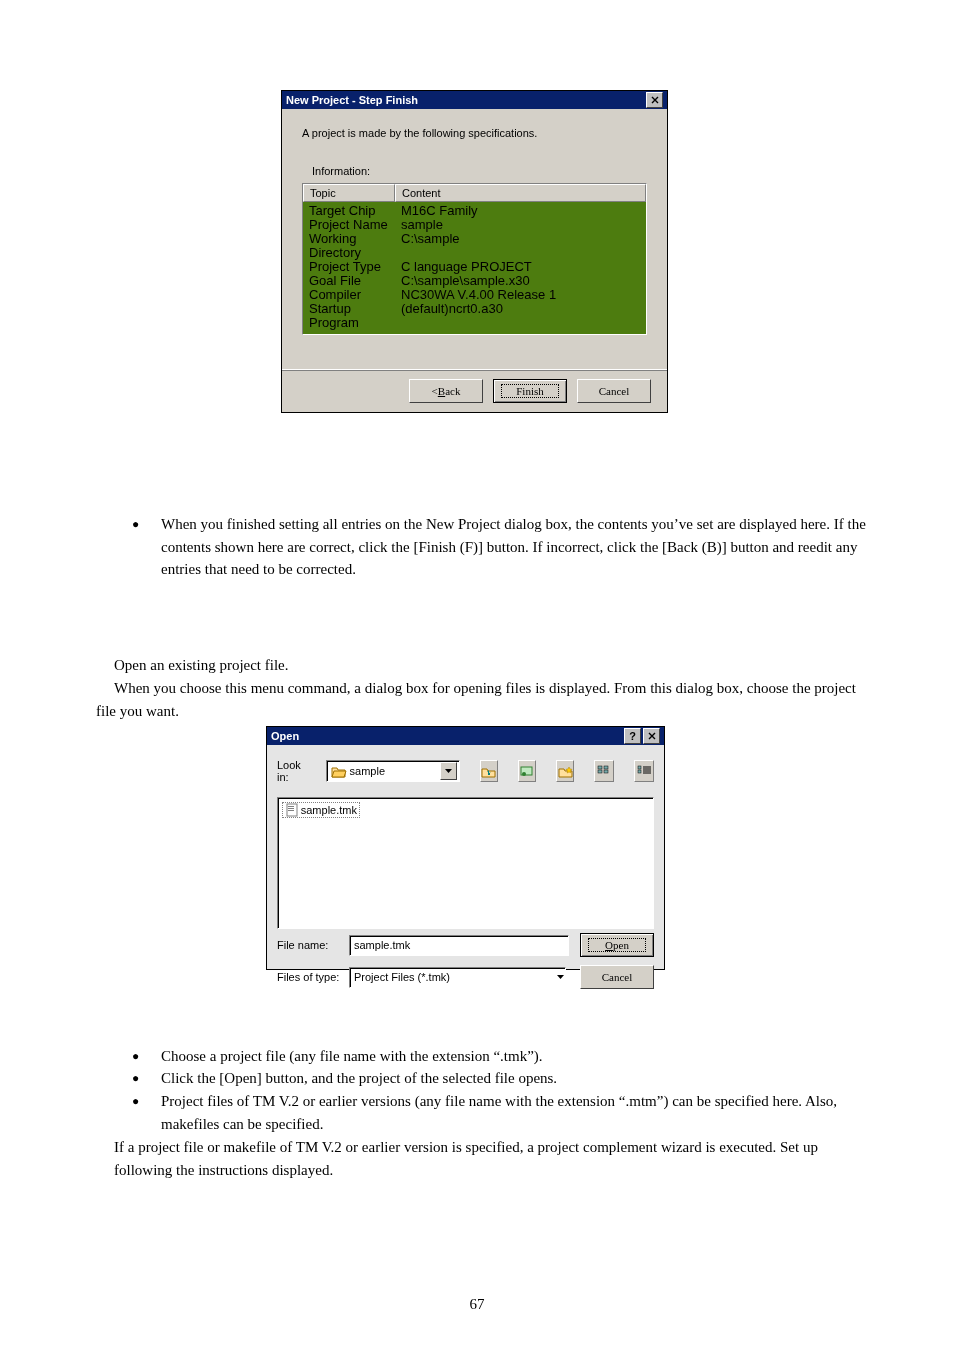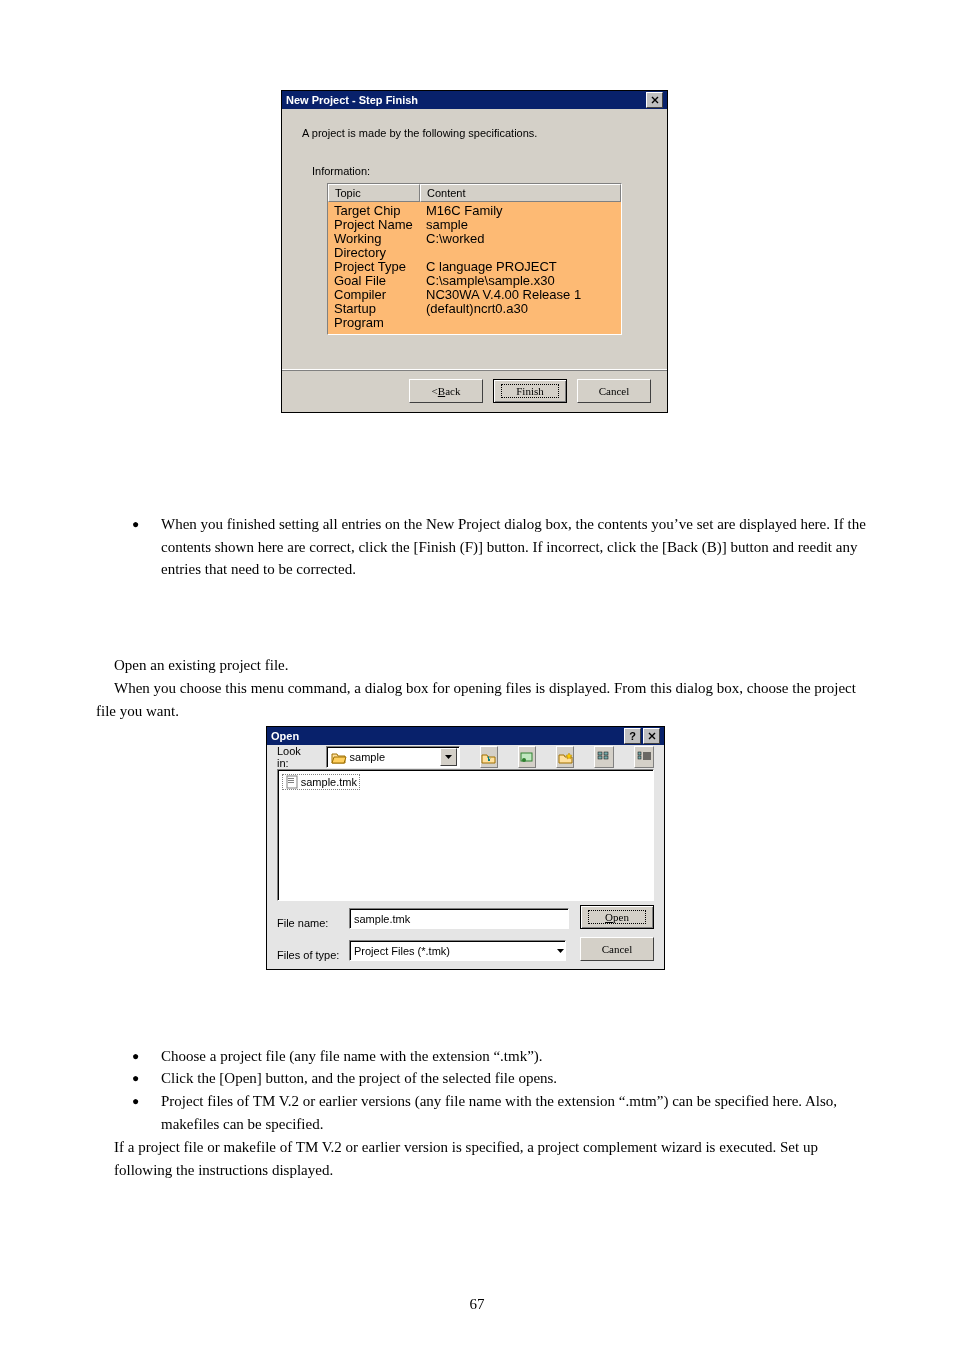--- a/index.html
+++ b/index.html
@@ -9,22 +9,22 @@
   .dlg1{position:absolute;left:281px;top:90px;width:385px;height:321px;
         border:1px solid #000;background:#d4d0c8;font-family:Tahoma,sans-serif;font-size:11px;}
   .dlg1 .titlebar{background:#08216b;color:#fff;height:18px;line-height:18px;padding:0 4px;
                   display:flex;justify-content:space-between;font-weight:bold;}
   .ticon{width:15px;height:14px;background:#c0c0c0;border:1px solid #fff;border-right-color:#404040;
          border-bottom-color:#404040;display:flex;align-items:center;justify-content:center;
          font-size:11px;color:#000;margin-top:1px;font-family:Arial;}
   .dlg1 .body{padding:18px 20px 0 20px;}
   .dlg1 .intro{margin-bottom:26px;}
   .dlg1 .lbl-info{margin-left:10px;margin-bottom:6px;}
-  .listbox{margin:0 25px;border:1px solid #808080;border-right-color:#fff;border-bottom-color:#fff;
-           background:#fdba74;height:150px;}
+  .listbox{margin:0 0;border:1px solid #808080;border-right-color:#fff;border-bottom-color:#fff;
+           background:#4d7c0f;height:150px;}
   .listbox .hdr{display:flex;}
   .listbox .hdr div{background:#d4d0c8;border:1px solid #fff;border-right-color:#808080;
                     border-bottom-color:#808080;height:16px;line-height:16px;padding:0 6px;font-size:11px;}
   .listbox .hdr .c1{width:78px;}
   .listbox .hdr .c2{flex:1;}
   .listbox .rows{padding:2px 6px;font-size:13px;line-height:14px;}
   .listbox .rows .row{display:flex;}
   .listbox .rows .t{width:92px;}
   .btnbar{position:absolute;left:0;right:0;bottom:0;height:42px;border-top:1px solid #fff;
           box-shadow:inset 0 1px 0 #808080;display:flex;justify-content:flex-end;align-items:center;
@@ -38,32 +38,32 @@
   .instr{position:absolute;left:96px;width:770px;font-size:15px;line-height:22.5px;}
   .bul-row{position:absolute;left:132px;width:730px;font-size:15px;line-height:22.5px;}
   .bullet{position:absolute;left:132px;font-size:12px;}
 
   
   .dlg2{position:absolute;left:266px;top:726px;width:397px;height:242px;
         border:1px solid #000;background:#e5e5e5;font-family:Tahoma,sans-serif;font-size:11px;}
   .dlg2 .titlebar{background:#08216b;color:#fff;height:18px;line-height:18px;padding:0 4px;
                   display:flex;justify-content:space-between;font-weight:bold;}
   .ticons{display:flex;gap:2px;}
-  .dlg2 .toolbar{height:20px;display:flex;align-items:center;padding:2px 10px;gap:20px;}
+  .dlg2 .toolbar{height:20px;display:flex;align-items:center;padding:16px 10px;gap:20px;}
   .combo{height:20px;background:#fff;border:1px solid #808080;border-right-color:#fff;border-bottom-color:#fff;
          box-shadow:inset 1px 1px 0 #000;display:flex;align-items:center;padding:0 2px 0 4px;font-size:11px;}
   .combo .dd{width:15px;height:16px;background:#d4d0c8;border:1px solid #fff;border-right-color:#404040;
              border-bottom-color:#404040;display:flex;align-items:center;justify-content:center;margin-left:auto;}
   .tool{width:22px;height:20px;background:#d4d0c8;border:1px solid #fff;border-right-color:#808080;
         border-bottom-color:#808080;display:flex;align-items:center;justify-content:center;}
   .filearea{margin:0 10px;height:122px;background:#fff;border:1px solid #808080;border-right-color:#fff;
             border-bottom-color:#fff;box-shadow:inset 1px 1px 0 #000;padding:4px;}
   .fileitem{display:flex;align-items:center;gap:3px;font-size:11px;border:1px dotted #808080;width:72px;
             padding:0 2px;}
-  .field{display:flex;align-items:flex-end;padding:4px 10px;gap:8px;}
+  .field{display:flex;align-items:center;padding:4px 10px;gap:8px;}
   .field .fl{width:64px;}
   .tbox{flex:0 0 210px;height:19px;background:#fff;border:1px solid #808080;border-right-color:#fff;
         border-bottom-color:#fff;box-shadow:inset 1px 1px 0 #000;padding:0 4px;display:flex;align-items:center;}
   .tbox.has-dd{padding-right:1px;}
   .rbtn{width:72px;height:22px;margin-left:auto;}
 
   .pgnum{position:absolute;left:0;right:0;bottom:38px;text-align:center;font-size:15px;}
   svg{display:block;}
 </style>
 </head>
@@ -92,21 +92,21 @@
           <div class="row">
               <span class="t">Target Chip</span>
               <span>M16C Family</span>
             </div>
           <div class="row">
               <span class="t">Project Name</span>
               <span>sample</span>
             </div>
           <div class="row">
               <span class="t">Working Directory</span>
-              <span>C:\worked</span>
+              <span>C:\sample</span>
             </div>
           <div class="row">
               <span class="t">Project Type</span>
               <span>C language PROJECT</span>
             </div>
           <div class="row">
               <span class="t">Goal File</span>
               <span>C:\sample\sample.x30</span>
             </div>
           <div class="row">

